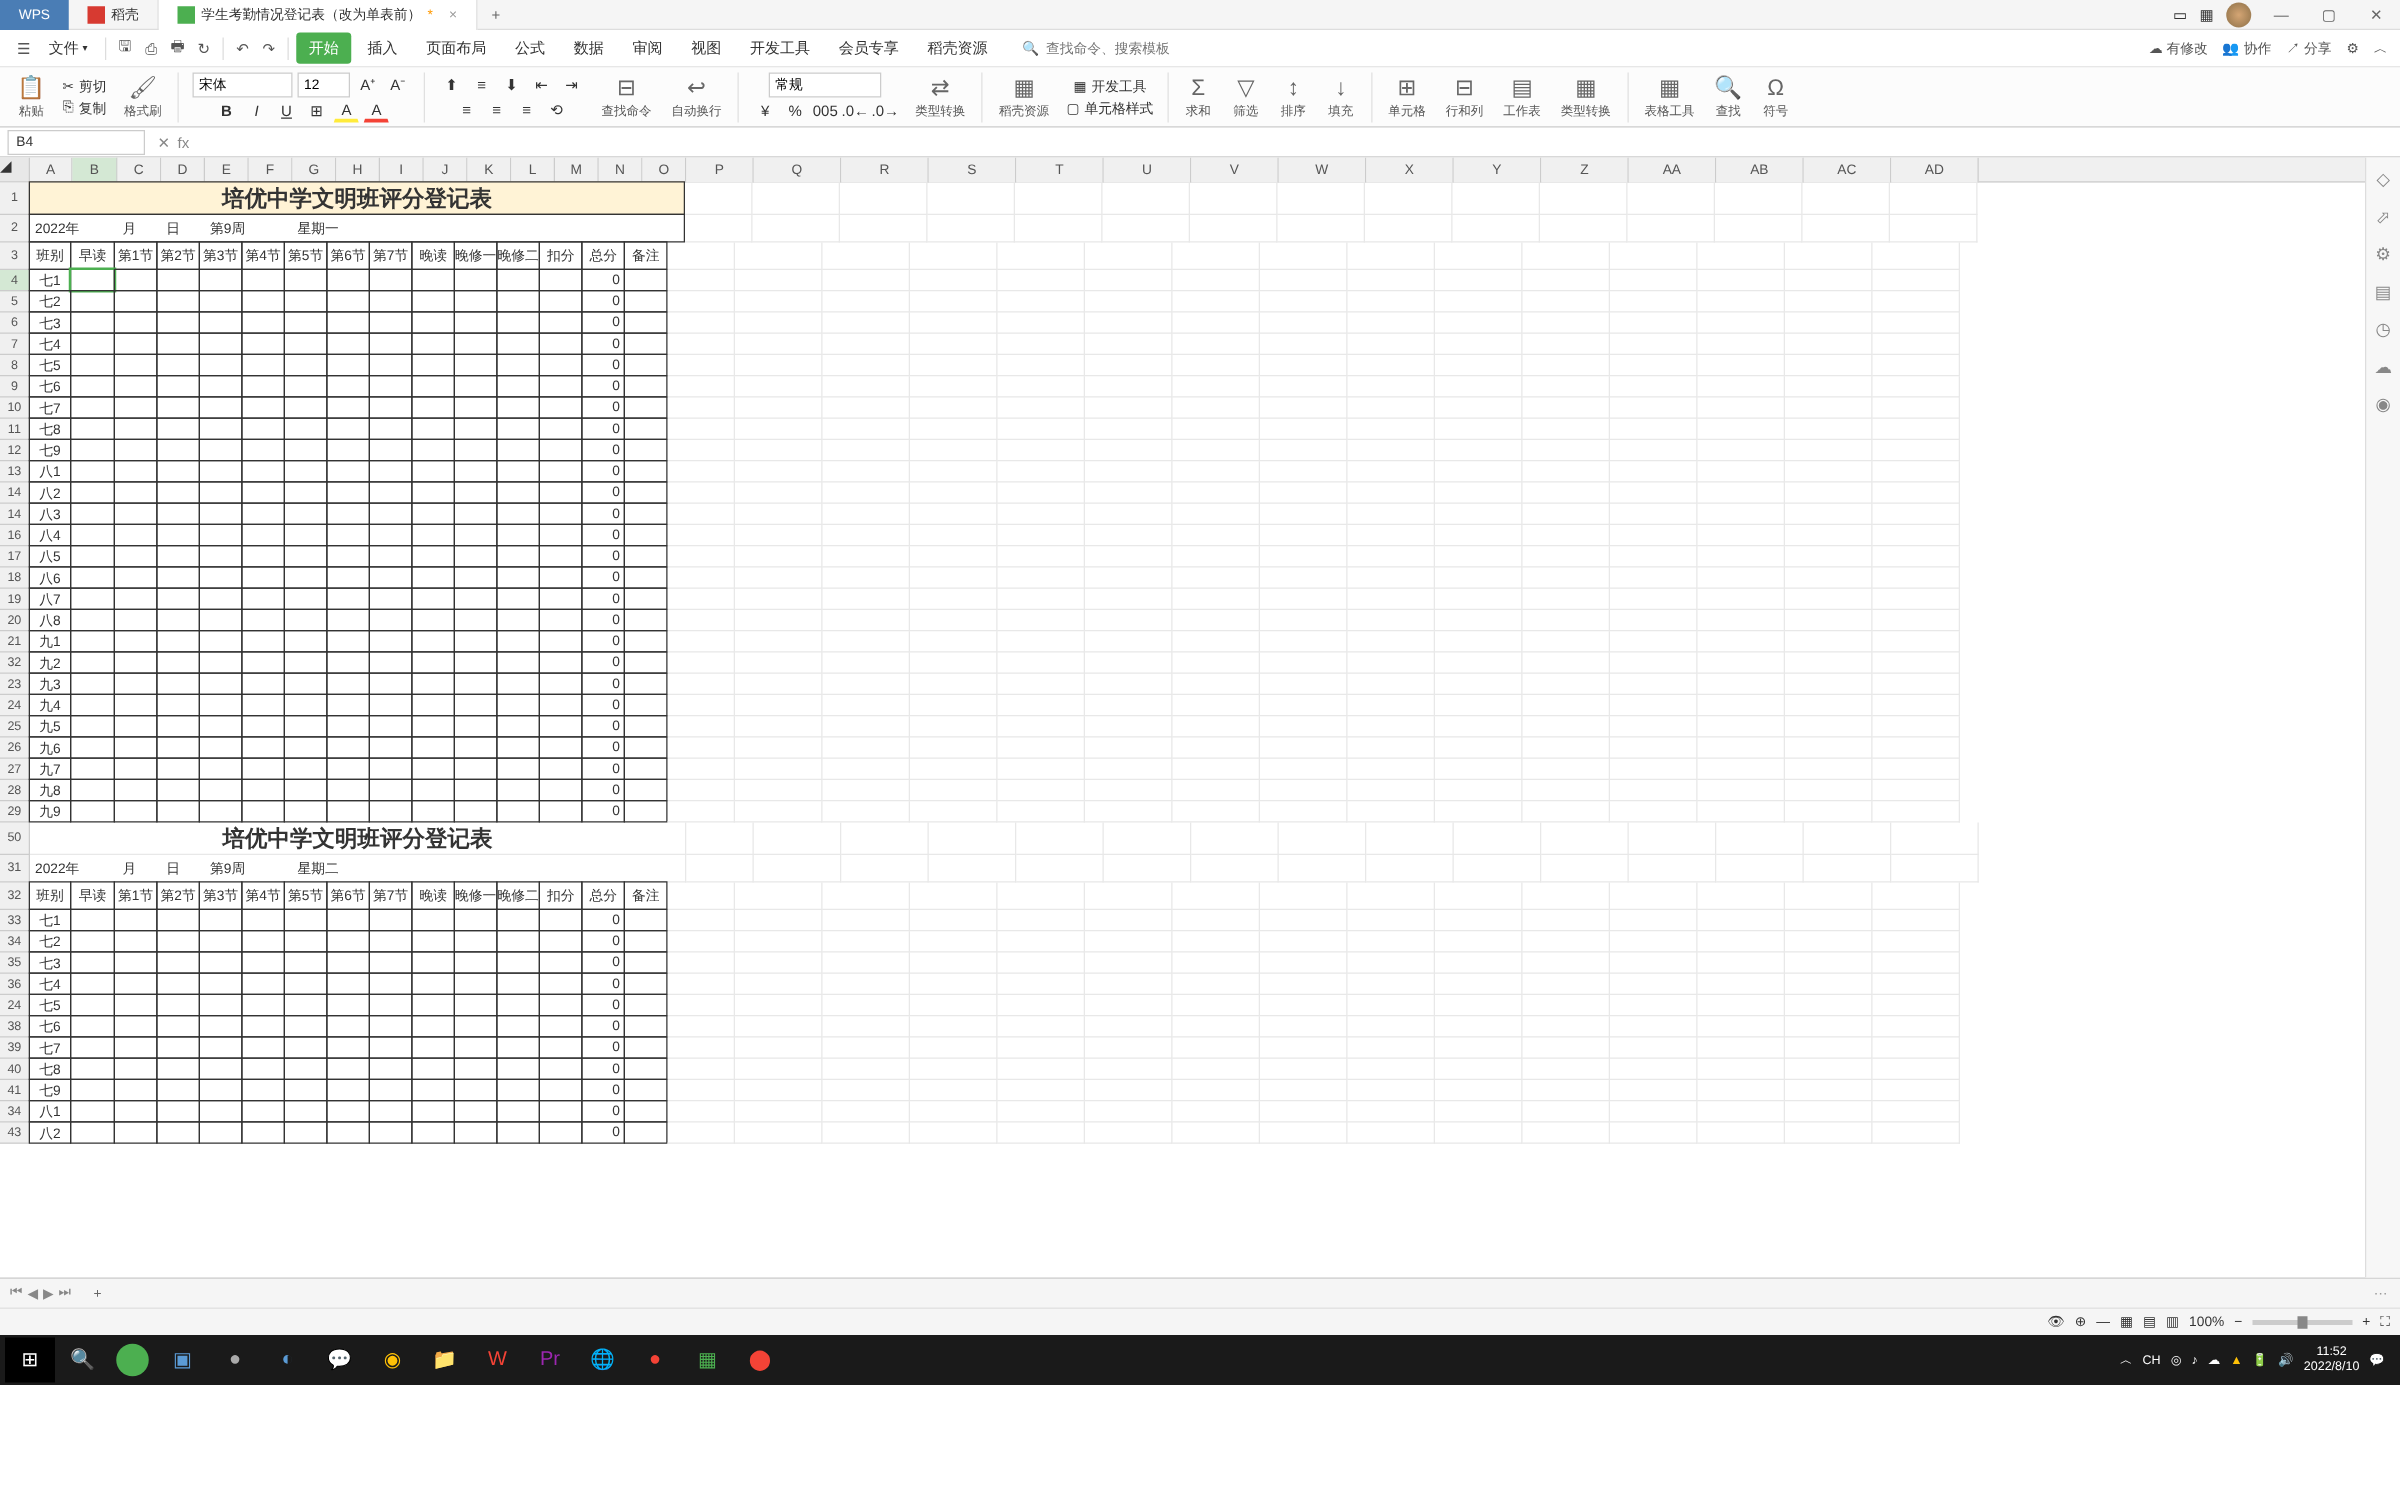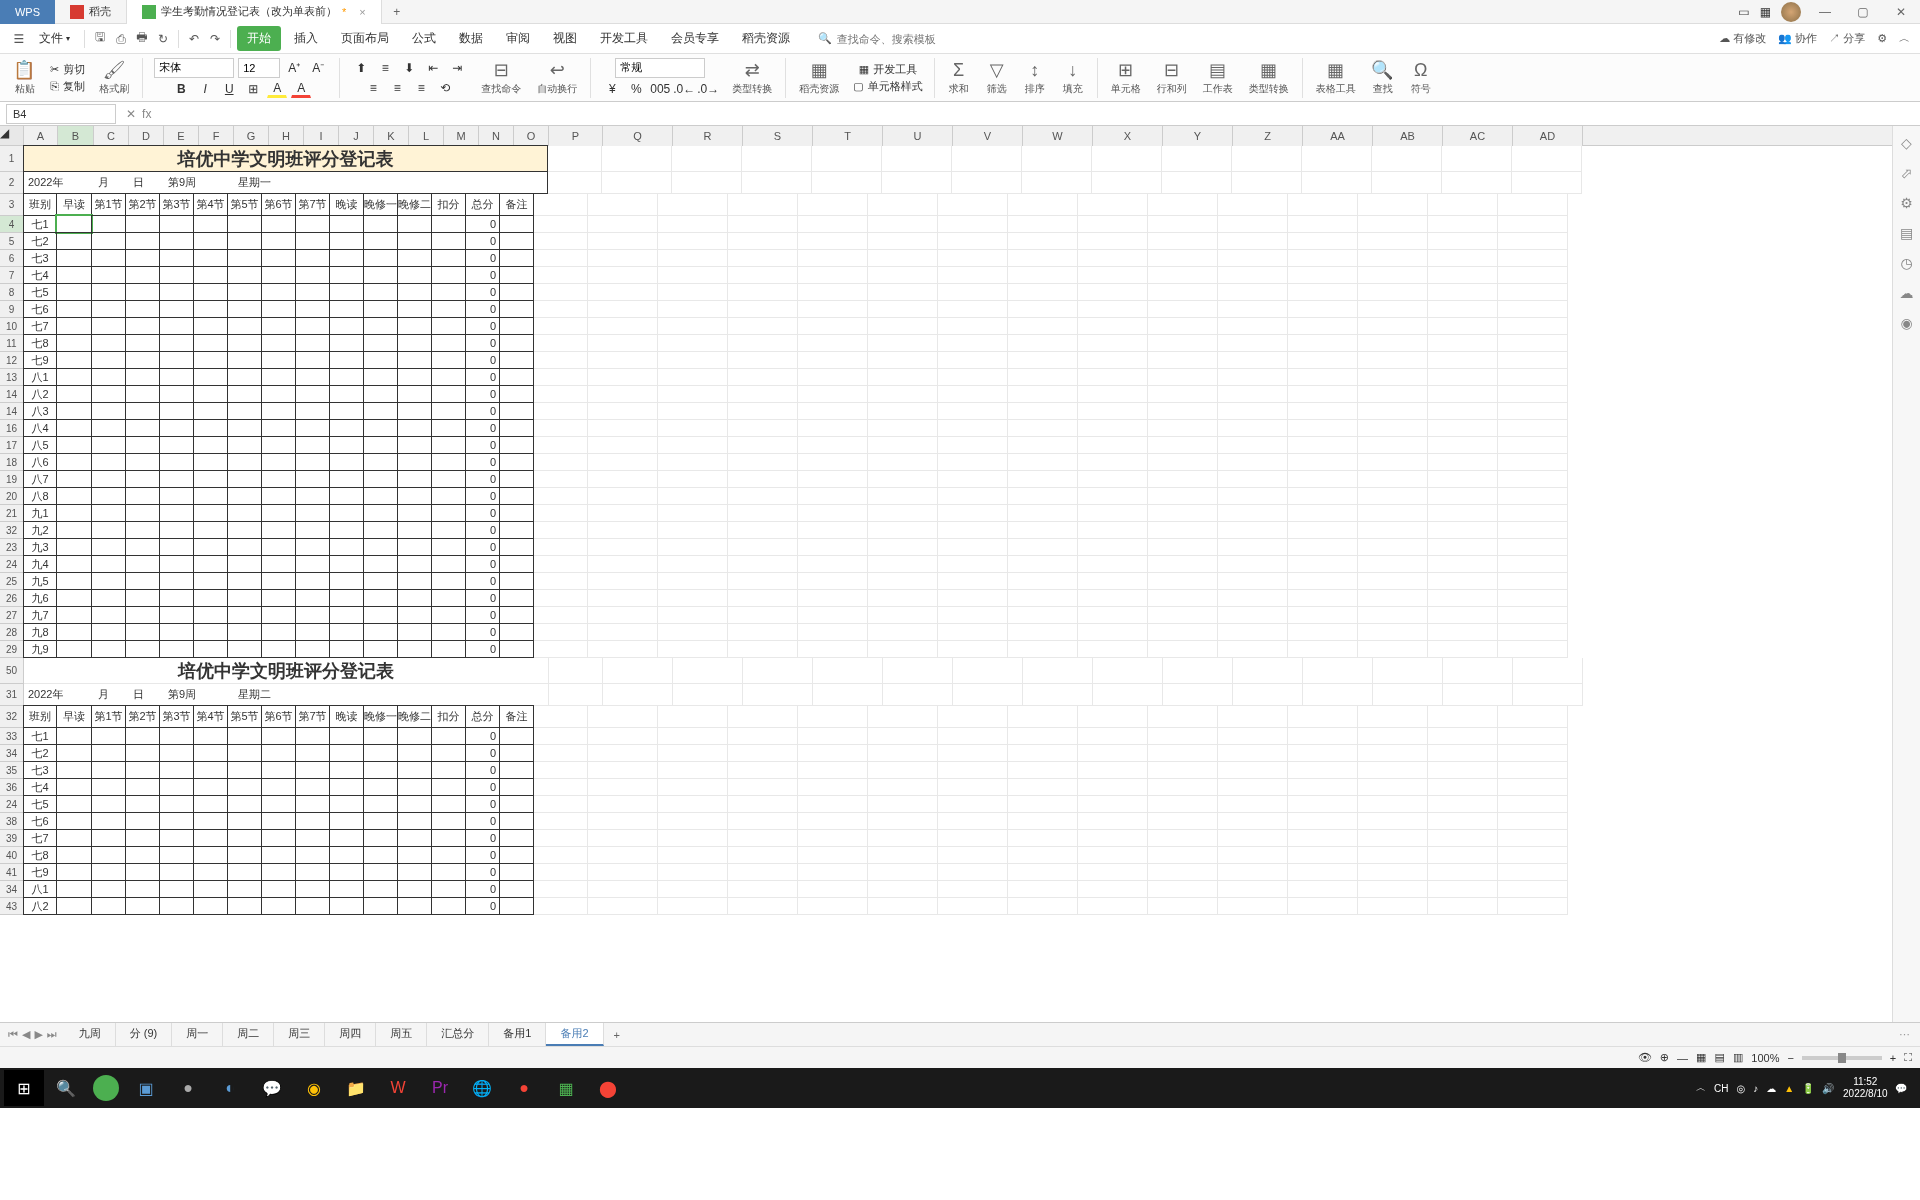--- a/index.html
+++ b/index.html
@@ -1729,32 +1729,20 @@
   </div>
 </div>
 
 <div class="sheet-tabs-bar">
   <div class="sheet-nav">
     <span>⏮</span>
     <span>◀</span>
     <span>▶</span>
     <span>⏭</span>
   </div>
-  <div id="sheet-tabs-list" style="display:flex">
-      <div class="sheet-tab">九周</div>
-      <div class="sheet-tab">分 (9)</div>
-      <div class="sheet-tab">周一</div>
-      <div class="sheet-tab">周二</div>
-      <div class="sheet-tab">周三</div>
-      <div class="sheet-tab">周四</div>
-      <div class="sheet-tab">周五</div>
-      <div class="sheet-tab">汇总分</div>
-      <div class="sheet-tab">备用1</div>
-      <div class="sheet-tab active">备用2</div>
-    </div>
   <div class="sheet-tab-add">+</div>
   <div style="margin-left:auto;padding-right:10px;color:#999">⋯</div>
 </div>
 
 <div class="status-bar">
   <div class="status-right">
     <span>👁</span>
     <span>⊕</span>
     <span>—</span>
     <span>▦</span>

